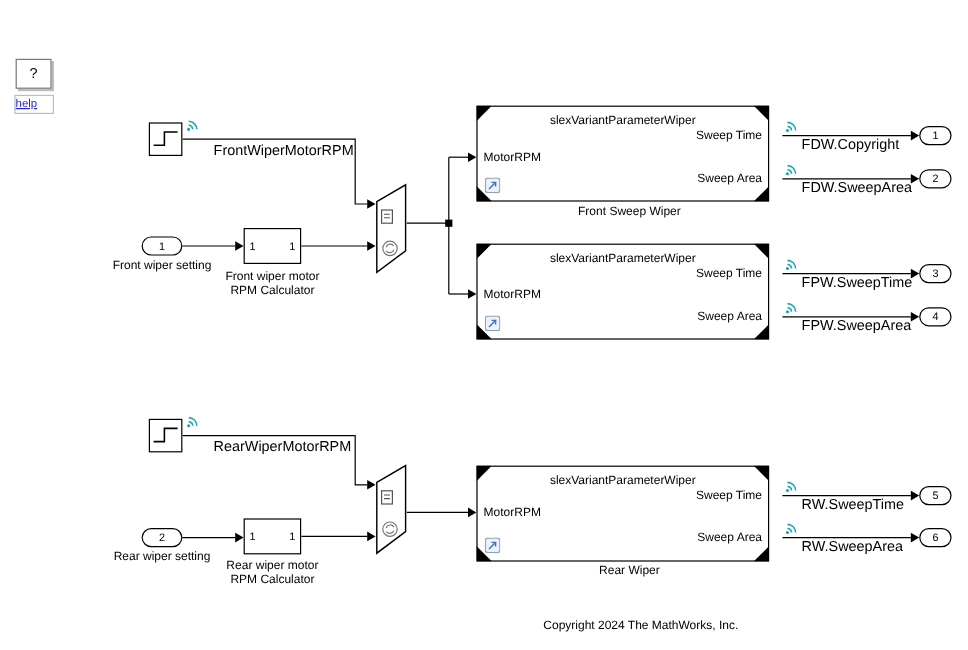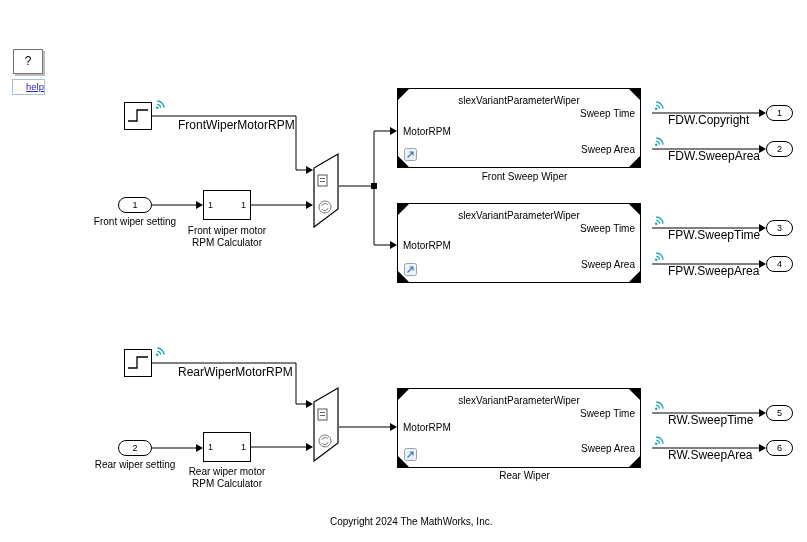--- a/index.html
+++ b/index.html
@@ -8,21 +8,21 @@
   body{font-family:"Liberation Sans",sans-serif;color:#000}
   #canvas{position:relative;width:807px;height:542px;background:#fff;overflow:hidden}
 
   .title{position:absolute;left:315px;top:8px;width:440px;text-align:center;
          font-size:15px;font-weight:bold;line-height:19px}
 
   .helpbox{position:absolute;left:13px;top:49px;width:30px;height:25px;background:#fff;
            border:1px solid #777;box-shadow:2px 2px 0 #bcbcbc;text-align:center;
            font-size:12px;line-height:23px}
   .helplink{position:absolute;left:12px;top:79px;width:33px;height:16px;border:1px solid #aac1d6;
-            text-align:right;font-size:9.5px;line-height:14px;background:#fff}
+            text-align:left;font-size:9.5px;line-height:14px;background:#fff}
   .helplink span{color:var(--link_blue);text-decoration:underline}
 
   .wires{position:absolute;left:0;top:0}
 
   .stepblk{position:absolute;width:28px;height:28px;border:1px solid #000;background:#fff}
   .calcblk{position:absolute;width:48px;height:30px;border:1px solid #000;background:#fff;font-size:9px}
   .calcblk .pl{position:absolute;left:4px;top:9px}
   .calcblk .pr{position:absolute;right:4px;top:9px}
 
   .inoval{position:absolute;width:34px;height:16px;border:1px solid #000;border-radius:9px;
@@ -43,21 +43,21 @@
   .mbadge{position:absolute;left:6px;bottom:6px}
 
   .caption{position:absolute;font-size:10px;line-height:12px;text-align:center;white-space:nowrap}
   .sig{position:absolute;font-size:12px;line-height:11px;white-space:nowrap}
 
   .muxsvg{position:absolute}
   .wifi{position:absolute}
   .wfill{fill:var(--teal)}
   .wstroke{fill:none;stroke:var(--teal);stroke-width:1.3}
 
-  .copyright{position:absolute;left:330px;top:516px;width:408px;text-align:left;font-size:10px}
+  .copyright{position:absolute;left:330px;top:516px;width:408px;text-align:center;font-size:10px}
 </style>
 </head>
 <body>
 
 <div id="canvas">
 
 
   <div class="helpbox">
     <span>?</span>
   </div>

